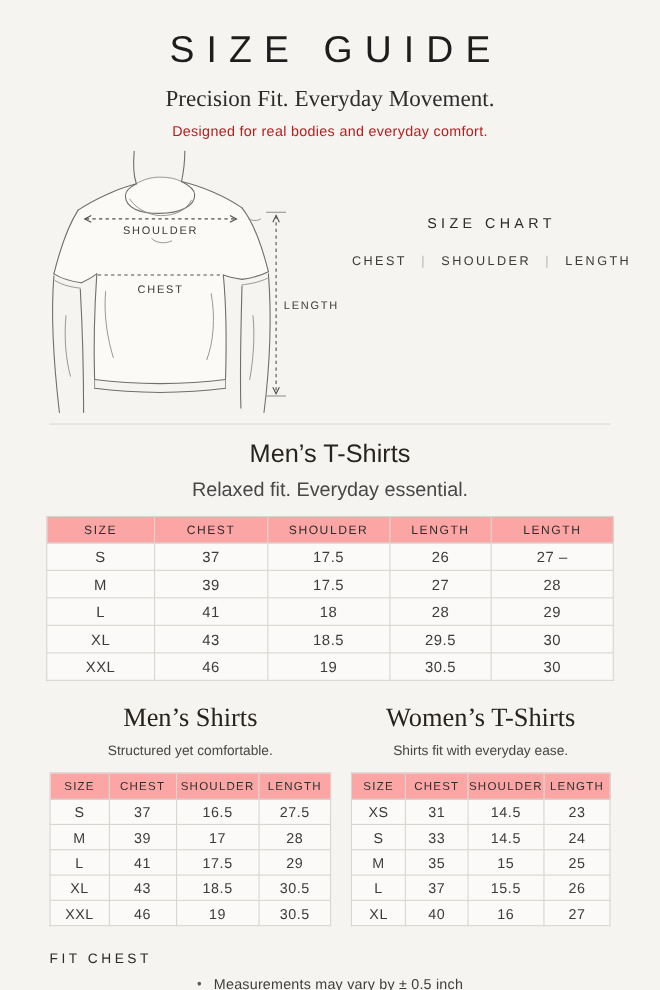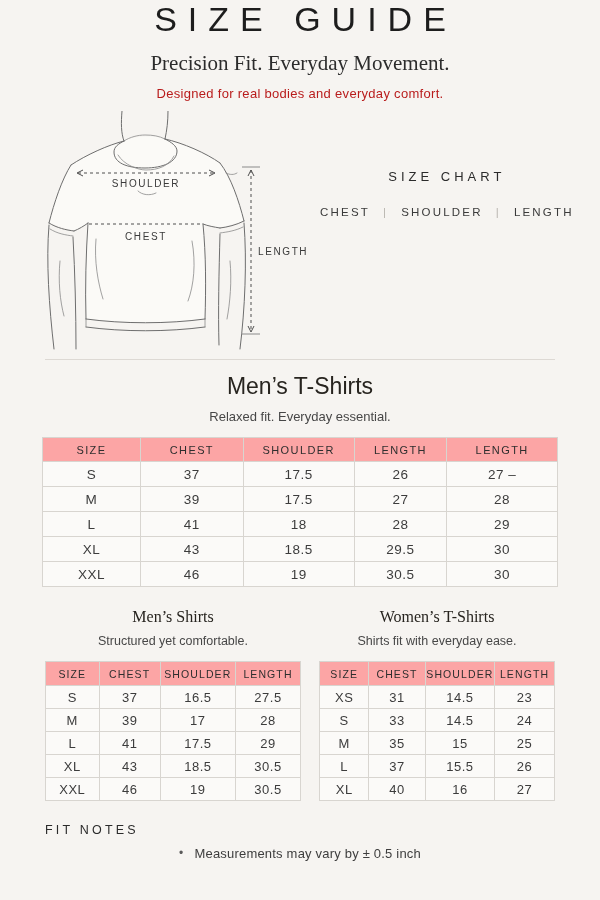--- a/index.html
+++ b/index.html
@@ -3,38 +3,38 @@
 <meta charset="utf-8">
 <style>
   * { margin:0; padding:0; box-sizing:border-box; }
   html,body { background:#e9e7e4; }
   .page {
     position:relative; width:600px; height:900px; margin:0 auto;
     background:#f6f4f1; color:#2f2f2f; overflow:hidden;
     font-family:"Liberation Sans", sans-serif;
   }
   
-  .header { text-align:center; }
+  .header { text-align:center; padding-top:26px; }
   .title { font-size:34px; font-weight:400; letter-spacing:11px; color:#1d1d1d; text-indent:11px; }
   .subtitle { font-family:"Liberation Serif", serif; font-size:21px; font-weight:400; color:#2c2c2c; margin-top:12px; }
   .tagline { font-size:13px; color:#b91c1c; margin-top:10px; letter-spacing:.3px; }
   
   .diagram-row { display:flex; padding:10px 38px 0 38px; height:244px; }
   .tshirt-figure { width:282px; height:240px; flex:none; }
   .size-chart-block { flex:1; padding-top:58px; text-align:center; }
   .size-chart-title { font-size:13px; letter-spacing:4px; color:#2b2b2b; }
   .size-chart-cols { margin-top:22px; display:flex; justify-content:center; align-items:center; gap:13px;
     font-size:11.5px; letter-spacing:2.2px; color:#3a3a3a; }
   .size-chart-cols .sep { color:#b8b5b0; font-weight:300; }
   .divider { border:none; border-top:1px solid #ddd9d4; margin:14px 45px 0 45px; }
   
   .section-head { text-align:center; }
   .section-head h2 { font-family:Liberation Sans, sans-serif; font-size:23px; font-weight:400; color:#27241f; margin-top:13px; }
-  .section-head .section-sub { font-size:13px; color:#474747; margin-top:9px; }
-  .sub-head h3 { font-family:"Liberation Serif", serif; font-size:16px; font-weight:400; color:#27241f; }
+  .section-head .section-sub { font-size:18px; color:#474747; margin-top:9px; }
+  .sub-head h3 { font-family:"Liberation Serif", serif; font-size:24px; font-weight:400; color:#27241f; }
   .sub-head .section-sub { font-size:12.5px; color:#474747; margin-top:8px; }
   
   table.data-table { border-collapse:collapse; background:#fbfaf8; width:100%; table-layout:fixed; }
   table.data-table th, table.data-table td { border:1px solid #d8d5d0; text-align:center; vertical-align:middle; }
   table.data-table thead th { background:#fca5a5; font-weight:400; font-size:11px; letter-spacing:1.4px; color:#2e2e2e; height:24px; }
   table.data-table tbody td { font-size:13.5px; color:#3c3c3c; height:25px; letter-spacing:.5px; }
   .main-table-wrap { padding:0 42px; margin-top:13px; }
   .main-table th:nth-child(1){width:19%} .main-table th:nth-child(2){width:20%}
   .main-table th:nth-child(3){width:21.5%} .main-table th:nth-child(4){width:18%}
   .main-table th:nth-child(5){width:21.5%}
@@ -294,20 +294,20 @@
               <td>40</td>
               <td>16</td>
               <td>27</td>
             </tr>
           </tbody>
         </table>
     </div>
   </div>
 
   <div class="fit-notes">
-    <div class="fit-title">FIT NOTES</div>
+    <div class="fit-title">FIT CHEST</div>
     <ul class="fit-list">
       <li>Measurements may vary by ± 0.5 inch</li>
 
     </ul>
   </div>
 
 </div>
 
 </body></html>

